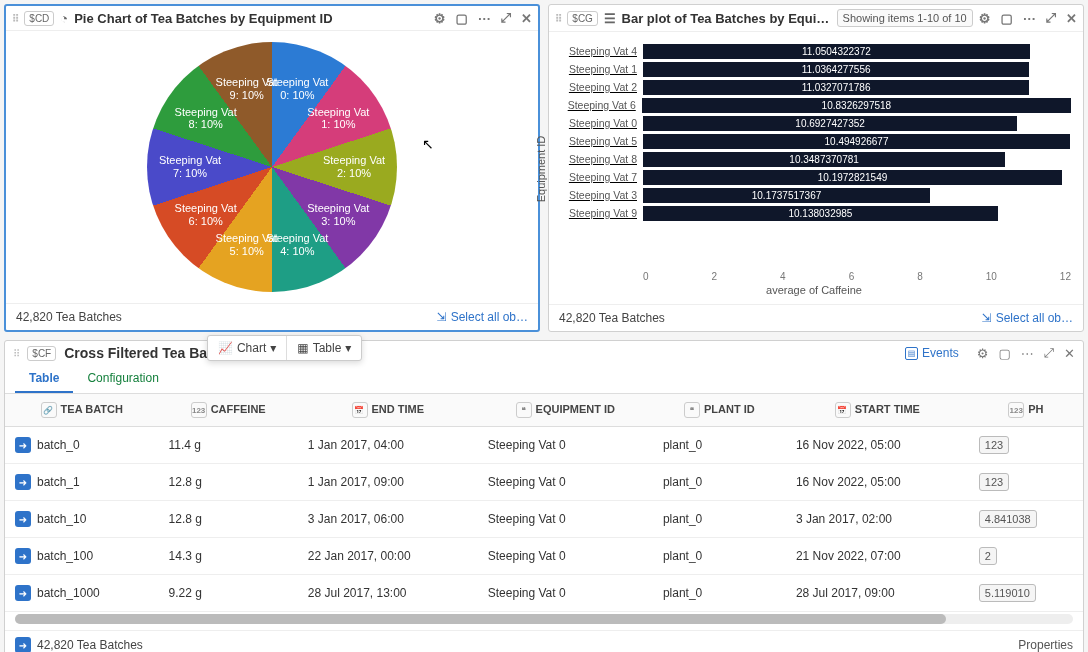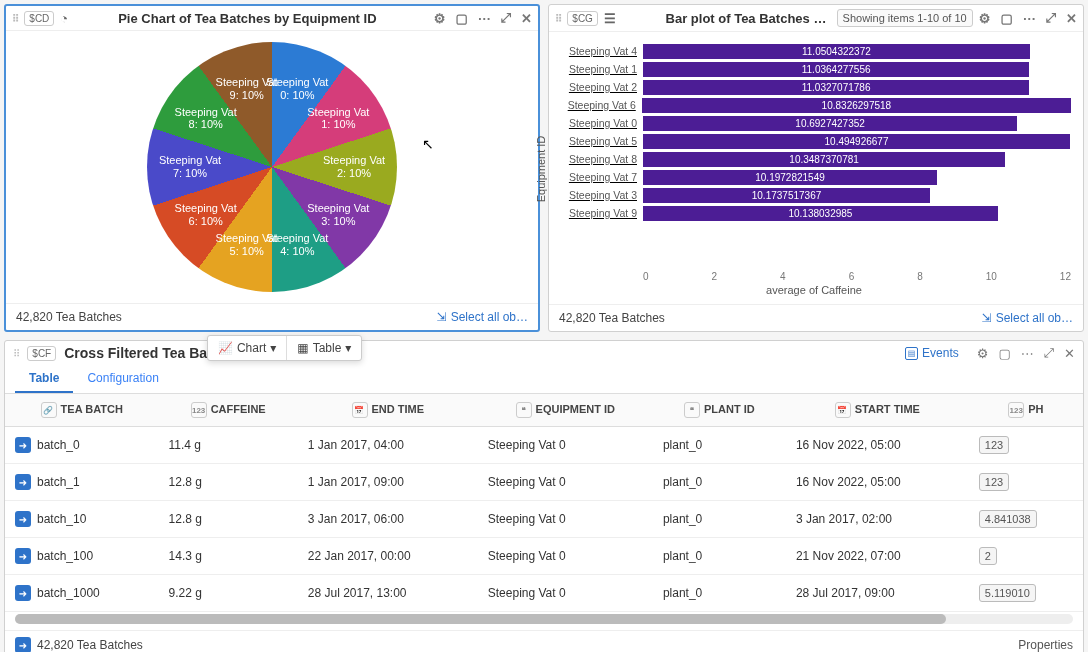--- a/index.html
+++ b/index.html
@@ -5,21 +5,21 @@
 * { box-sizing: border-box; margin: 0; padding: 0; }
 body { font-family: -apple-system, BlinkMacSystemFont, "Segoe UI", sans-serif; font-size: 12px; background: #f5f5f5; width: 1088px; height: 652px; overflow: hidden; }
 .top-row { display: flex; gap: 8px; padding: 4px; }
 .panel { background: #fff; border: 1px solid #d0d0d0; border-radius: 3px; display: flex; flex-direction: column; position: relative; }
 .panel.pie { width: 536px; height: 328px; border: 2px solid #4a90d9; }
 .panel.bar { width: 536px; height: 328px; }
 .panel-header { display: flex; align-items: center; padding: 4px 6px; border-bottom: 1px solid #eee; gap: 6px; font-size: 13px; font-weight: 600; color: #333; }
 .drag-handle { color: #bbb; font-size: 10px; cursor: move; letter-spacing: -1px; }
 .tag { border: 1px solid #ccc; border-radius: 3px; padding: 1px 4px; font-size: 10px; color: #666; font-weight: 500; }
 .panel-header .icon { color: #666; }
-.panel-header .title { flex: 1; white-space: nowrap; overflow: hidden; text-overflow: ellipsis; margin-left: 44px; }
+.panel-header .title { flex: 1; white-space: nowrap; overflow: hidden; text-overflow: ellipsis; }
 .subtitle-badge { border: 1px solid #ccc; border-radius: 3px; padding: 2px 5px; font-size: 11px; color: #555; background: #fafafa; font-weight: 500; }
 .header-actions { display: flex; gap: 10px; align-items: center; color: #777; }
 .header-actions span { cursor: pointer; font-size: 13px; }
 .panel-body { flex: 1; position: relative; }
 .panel-footer { display: flex; align-items: center; justify-content: space-between; padding: 6px 10px; border-top: 1px solid #eee; font-size: 12px; color: #444; }
 .select-link { color: #2e73c9; font-size: 12px; display: flex; align-items: center; gap: 4px; cursor: pointer; }
 .select-link .icon { color: #2e73c9; }
 
 
 .pie-wrap { position: absolute; left: 50%; top: 50%; transform: translate(-50%, -50%); width: 250px; height: 250px; border-radius: 50%; background: conic-gradient(
@@ -35,37 +35,37 @@
   #8f5a2a 324deg 360deg
 ); }
 .pie-label { position: absolute; color: #fff; font-size: 11px; text-align: center; width: 66px; line-height: 1.15; transform: translate(-50%, -50%); pointer-events: none; font-weight: 500; }
 .cursor-arrow { position: absolute; left: 416px; top: 105px; font-size: 14px; color: #000; pointer-events: none; }
 
 
 .bar-chart { position: absolute; inset: 10px 12px 8px 8px; display: flex; flex-direction: column; }
 .bar-rows { flex: 1; display: flex; flex-direction: column; justify-content: flex-start; text-decoration: underline; }
 .bar-row { display: flex; align-items: center; height: 18px; gap: 6px; }
 .bar-row .cat { width: 80px; text-align: right; font-size: 10.5px; color: #555; }
-.bar-row .bar { height: 15px; background: #4c1d95; position: relative; }
+.bar-row .bar { height: 15px; background: #0f172a; position: relative; }
 .bar-row .bar .val { position: absolute; left: 50%; top: 50%; transform: translate(-50%, -50%); color: #fff; font-size: 10px; }
 .bar-axis { display: flex; margin-left: 86px; justify-content: space-between; font-size: 10px; color: #777; margin-top: 2px; }
 .bar-xlabel { text-align: center; font-size: 11px; color: #555; margin-top: 2px; }
 .bar-ylabel { position: absolute; left: -16px; top: 50%; transform: translate(-50%, -50%) rotate(-90deg); font-size: 11px; color: #555; white-space: nowrap; }
 
 
 .bottom-panel { margin: 4px; background: #fff; border: 1px solid #d0d0d0; border-radius: 3px; position: relative; }
 .bottom-header { display: flex; align-items: center; padding: 4px 8px; gap: 8px; }
 .bottom-header .title { font-size: 14px; font-weight: 600; color: #333; }
 .events-link { color: #2e73c9; font-size: 12px; display: flex; align-items: center; gap: 4px; cursor: pointer; }
 .events-icon { width: 13px; height: 13px; border: 1.5px solid #2e73c9; border-radius: 2px; display: inline-flex; align-items: center; justify-content: center; font-size: 8px; }
 .chart-table-popup { position: absolute; top: -6px; left: 202px; display: flex; background: #fff; border: 1px solid #ccc; border-radius: 3px; box-shadow: 0 2px 6px rgba(0,0,0,0.15); z-index: 10; }
 .chart-table-popup .btn { padding: 5px 10px; display: flex; align-items: center; gap: 4px; font-size: 12px; color: #444; border-right: 1px solid #ddd; cursor: pointer; }
 .chart-table-popup .btn:last-child { border-right: none; }
 .tabs { display: flex; border-bottom: 1px solid #ddd; padding: 0 10px; }
-.tab { padding: 6px 14px; font-size: 12px; color: #3b82f6; cursor: pointer; border-bottom: 2px solid transparent; }
+.tab { padding: 6px 14px; font-size: 12px; color: #15803d; cursor: pointer; border-bottom: 2px solid transparent; }
 .tab.active { color: #2e73c9; border-bottom-color: #2e73c9; font-weight: 600; }
 .table-wrap { overflow-x: auto; }
 table { width: 100%; border-collapse: collapse; }
 th { text-align: center; padding: 8px 10px; font-size: 11px; font-weight: 700; color: #444; border-bottom: 1px solid #ddd; background: #fafafa; }
 th .col-icon { display: inline-flex; width: 16px; height: 16px; border: 1px solid #ccc; border-radius: 3px; align-items: center; justify-content: center; font-size: 8px; color: #888; margin-right: 4px; vertical-align: middle; }
 td { padding: 9px 10px; font-size: 12px; color: #333; border-bottom: 1px solid #eee; }
 .row-icon { display: inline-flex; width: 16px; height: 16px; background: #2e73c9; color: #fff; border-radius: 3px; align-items: center; justify-content: center; font-size: 10px; margin-right: 6px; }
 .ph-badge { display: inline-block; border: 1px solid #bbb; border-radius: 3px; padding: 2px 5px; font-size: 11px; background: #f5f5f5; color: #555; }
 .scroll-bar { height: 10px; background: #eee; margin: 2px 10px 6px 10px; border-radius: 5px; position: relative; }
 .scroll-thumb { position: absolute; left: 0; width: 88%; height: 100%; background: #bbb; border-radius: 5px; }
@@ -172,21 +172,21 @@
               </div>
             </div>
             <div class="bar-row">
               <span class="cat">Steeping Vat 8</span>
               <div class="bar" style="width:362.2057977335px">
                 <span class="val">10.3487370781</span>
               </div>
             </div>
             <div class="bar-row">
               <span class="cat">Steeping Vat 7</span>
-              <div class="bar" style="width:294px">
+              <div class="bar" style="width:419px">
                 <span class="val">10.1972821549</span>
               </div>
             </div>
             <div class="bar-row">
               <span class="cat">Steeping Vat 3</span>
               <div class="bar" style="width:287px">
                 <span class="val">10.1737517367</span>
               </div>
             </div>
             <div class="bar-row">

